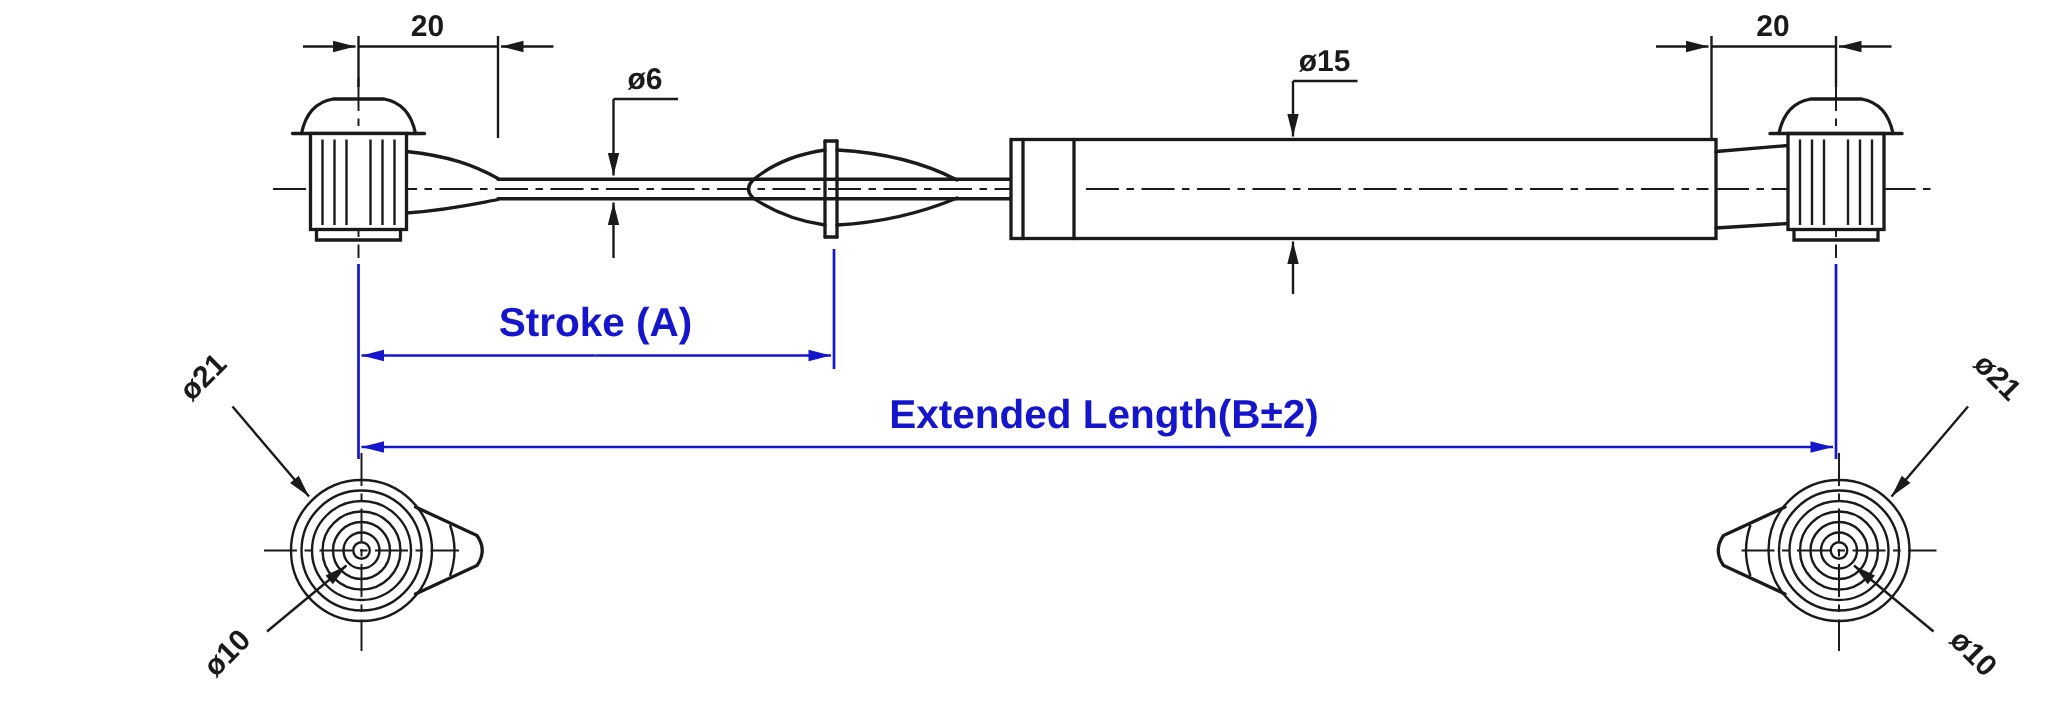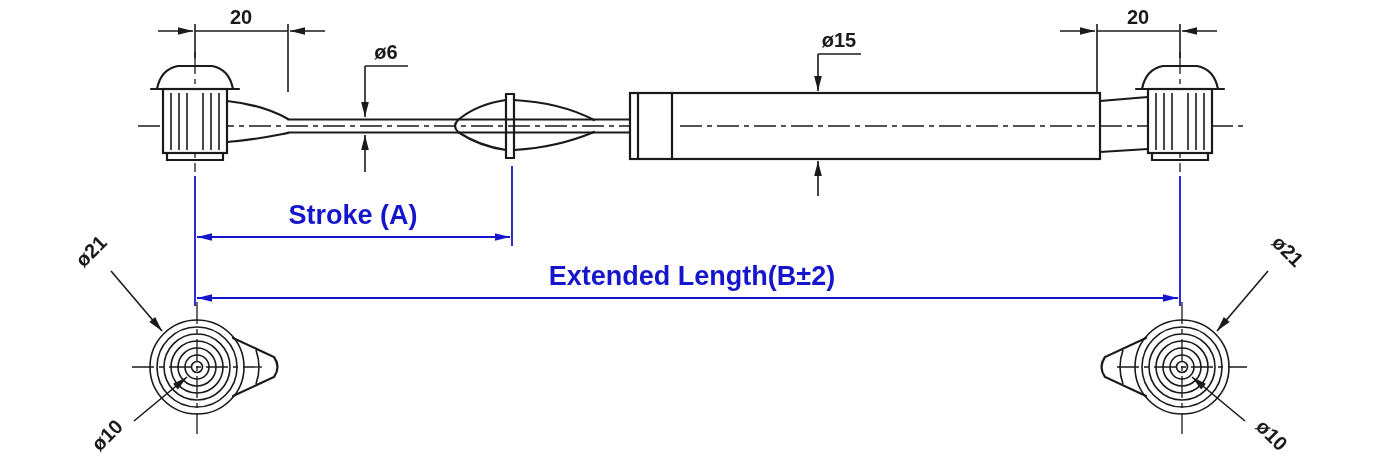--- a/index.html
+++ b/index.html
@@ -1,16 +1,16 @@
 <!DOCTYPE html>
 <html><head>
 <meta charset="utf-8">
 <style>
   html,body{margin:0;padding:0;background:#ffffff;}
-  .stage{width:1317px;height:471px;position:relative;background:#fff;overflow:hidden;}
+  .stage{width:1317px;height:471px;position:relative;background:#fff;overflow:hidden;padding-left:44px;}
   svg{display:block;}
   .part{stroke:#1a1a1a;stroke-width:2.2;fill:none;stroke-linecap:round;}
   .partfill{stroke:#1a1a1a;stroke-width:2.2;fill:#ffffff;}
   .thin{stroke:#1a1a1a;stroke-width:1.6;fill:none;}
   .center{stroke:#1a1a1a;stroke-width:1.3;fill:none;stroke-dasharray:22 5 5 5;}
   .dimb{stroke:#1a1a1a;stroke-width:1.6;fill:none;}
   .dimu{stroke:#1515cc;stroke-width:1.8;fill:none;}
   .ring{stroke:#1a1a1a;stroke-width:1.6;fill:none;}
   text{font-family:"Liberation Sans","DejaVu Sans",sans-serif;}
   .tdim{font-size:20px;font-weight:700;fill:#1a1a1a;}

